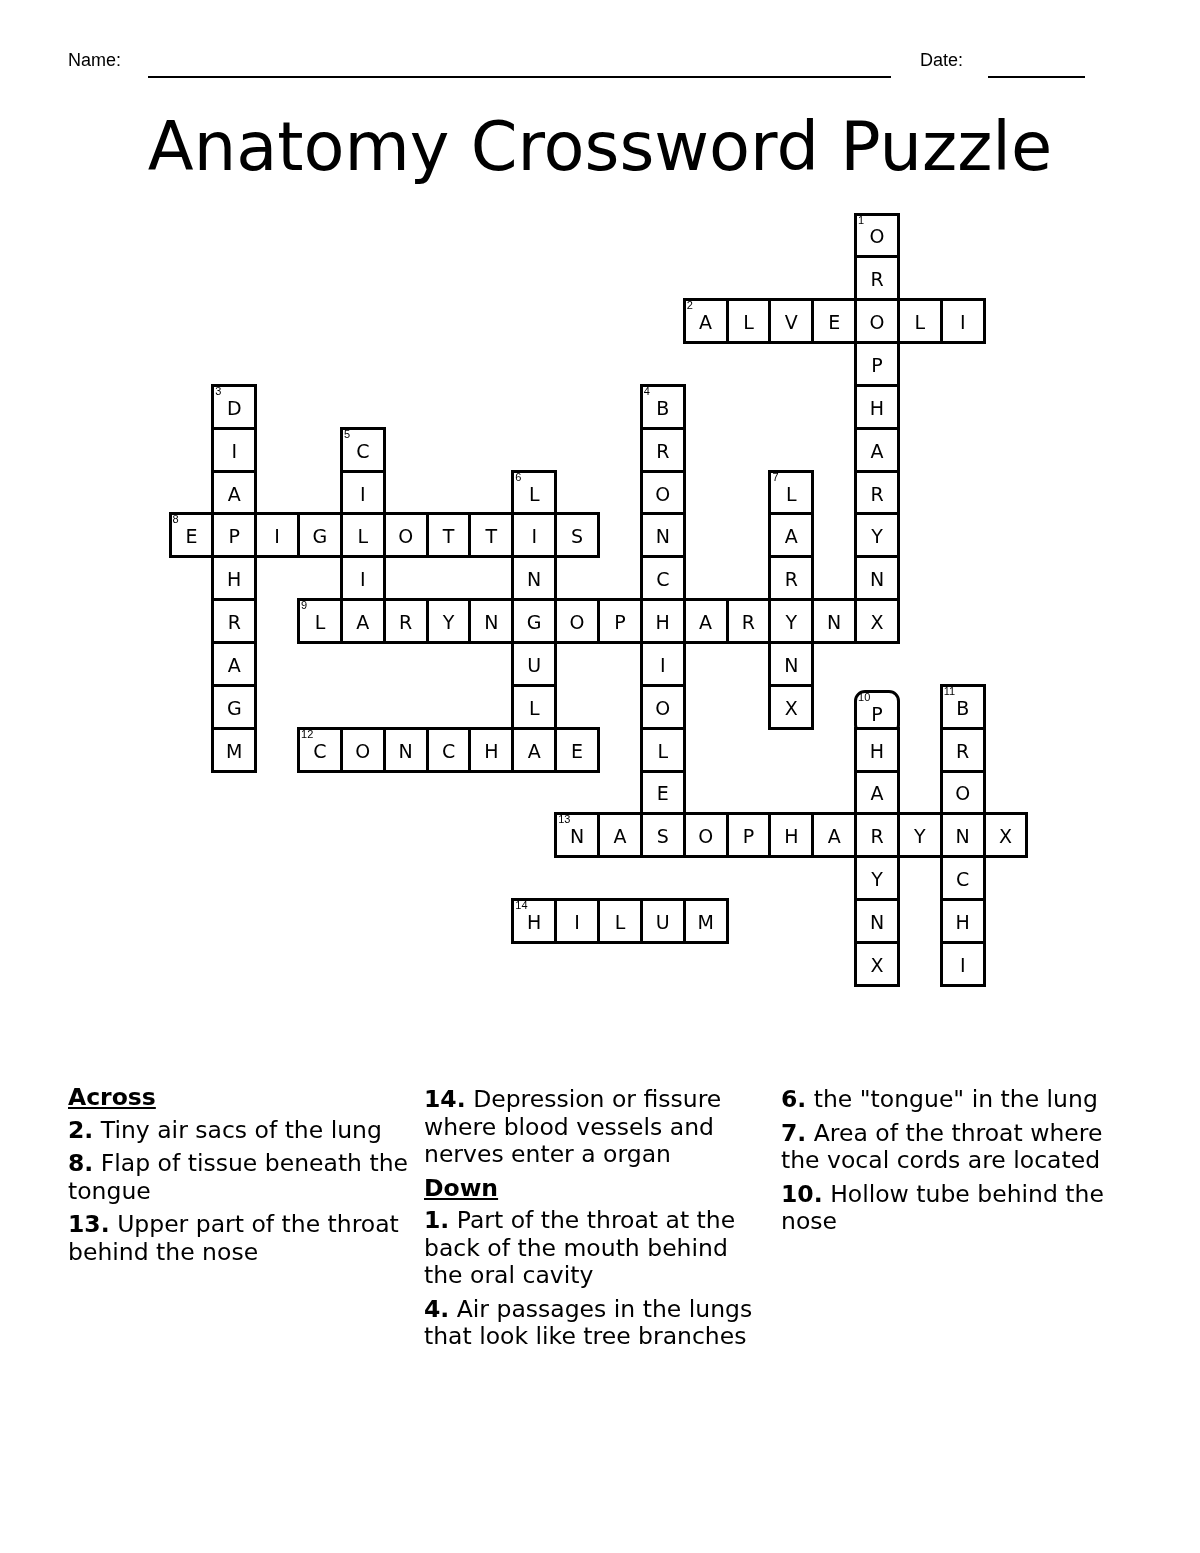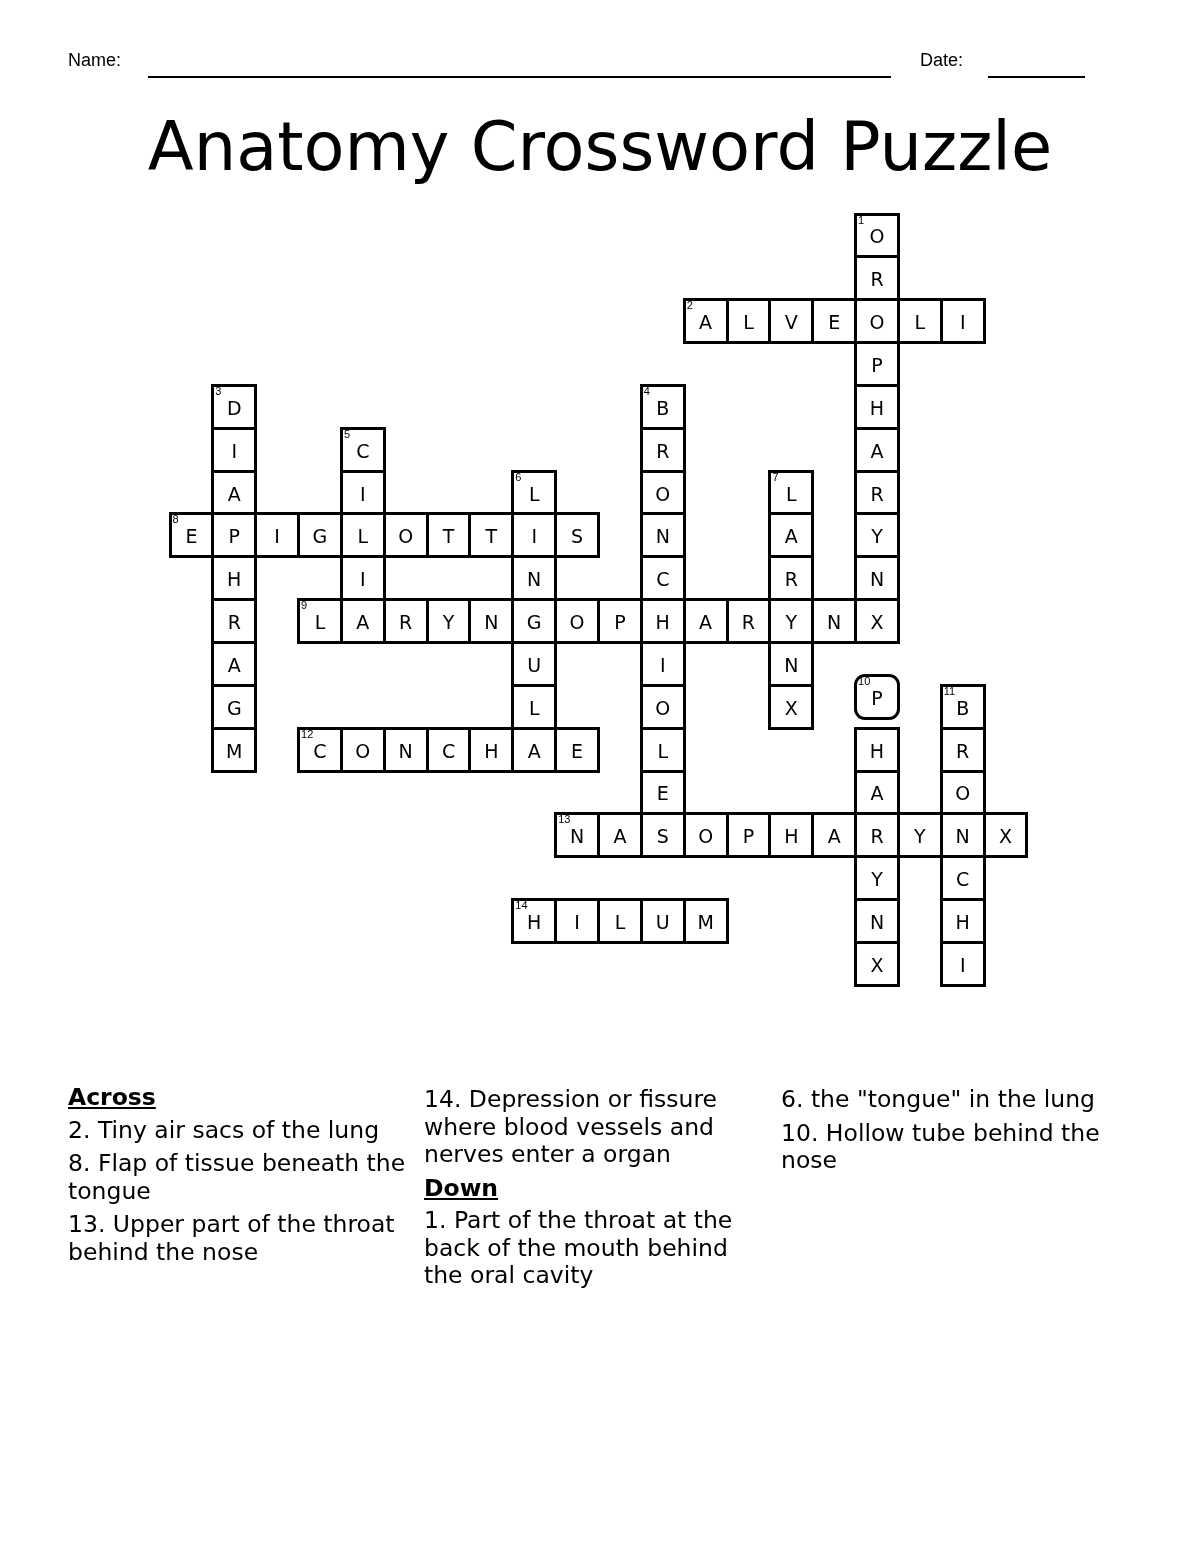--- a/index.html
+++ b/index.html
@@ -13,21 +13,21 @@
     .grid { position: absolute; left: 0; top: 0; width: 1200px; height: 1040px; }
     .cell { position: absolute; box-sizing: border-box; width: 45.85px; height: 45.85px;
       border: 3.5px solid #000; background: #fff;
       font-family: "DejaVu Sans", sans-serif; font-size: 19px; display: flex; align-items: center; justify-content: center; }
     .cell .letter { padding-top: 2px; }
     .cell .num { position: absolute; left: 1px; top: -2px; font-size: 11px; font-family: "Liberation Sans", sans-serif; }
     .clues { position: absolute; top: 1084px; font-family: "DejaVu Sans", sans-serif; font-size: 23.5px; line-height: 27.5px; }
     .clue-col { position: absolute; top: 0; width: 345px; }
     .clue-head { font-weight: bold; text-decoration: underline; margin-bottom: 5px; }
     .clue { margin-bottom: 6px; }
-    .clue b { font-weight: normal; }
+    .clue b { font-weight: bold; }
   </style>
 </head>
 <body>
 
 <div class="header-line">
   <span class="hdr-label" style="left:0;">Name:</span>
   <span class="blank" style="left:80px; width:743px;"></span>
   <span class="hdr-label" style="left:852px;">Date:</span>
   <span class="blank" style="left:920px; width:97px;"></span>
 </div>
@@ -244,21 +244,21 @@
     </div>
     <div class="cell" style="left: 682.7px; top: 598.15px;">
       <span class="letter">A</span>
     </div>
     <div class="cell" style="left: 725.55px; top: 598.15px;">
       <span class="letter">R</span>
     </div>
     <div class="cell" style="left: 811.25px; top: 598.15px;">
       <span class="letter">N</span>
     </div>
-    <div class="cell" style="left: 854.1px; top: 674px; border-radius: 11px;">
+    <div class="cell" style="left: 854.1px; top: 690px; border-radius: 11px;">
       <span class="num">10</span>
       <span class="letter">P</span>
     </div>
     <div class="cell" style="left: 854.1px; top: 726.7px;">
       <span class="letter">H</span>
     </div>
     <div class="cell" style="left: 854.1px; top: 769.55px;">
       <span class="letter">A</span>
     </div>
     <div class="cell" style="left: 854.1px; top: 812.4px;">
@@ -364,18 +364,20 @@
   <div class="clue-col" style="left:68px;">
     <div class="clue-head">Across</div>
     <div class="clue"><b>2.</b> <span>Tiny air sacs of the lung</span></div>
     <div class="clue"><b>8.</b> <span>Flap of tissue beneath the tongue</span></div>
     <div class="clue"><b>13.</b> <span>Upper part of the throat behind the nose</span></div>
   </div>
   <div class="clue-col" style="left:424px; top:2px;">
     <div class="clue"><b>14.</b> <span>Depression or fissure where blood vessels and nerves enter a organ</span></div>
     <div class="clue-head">Down</div>
     <div class="clue"><b>1.</b> <span>Part of the throat at the back of the mouth behind the oral cavity</span></div>
+    <div class="clue"><b>4.</b> <span>Air passages in the lungs that look like tree branches</span></div>
   </div>
   <div class="clue-col" style="left:781px; top:2px;">
     <div class="clue"><b>6.</b> <span>the "tongue" in the lung</span></div>
+    <div class="clue"><b>7.</b> <span>Area of the throat where the vocal cords are located</span></div>
     <div class="clue"><b>10.</b> <span>Hollow tube behind the nose</span></div>
   </div>
 </div>
 
 </body></html>

